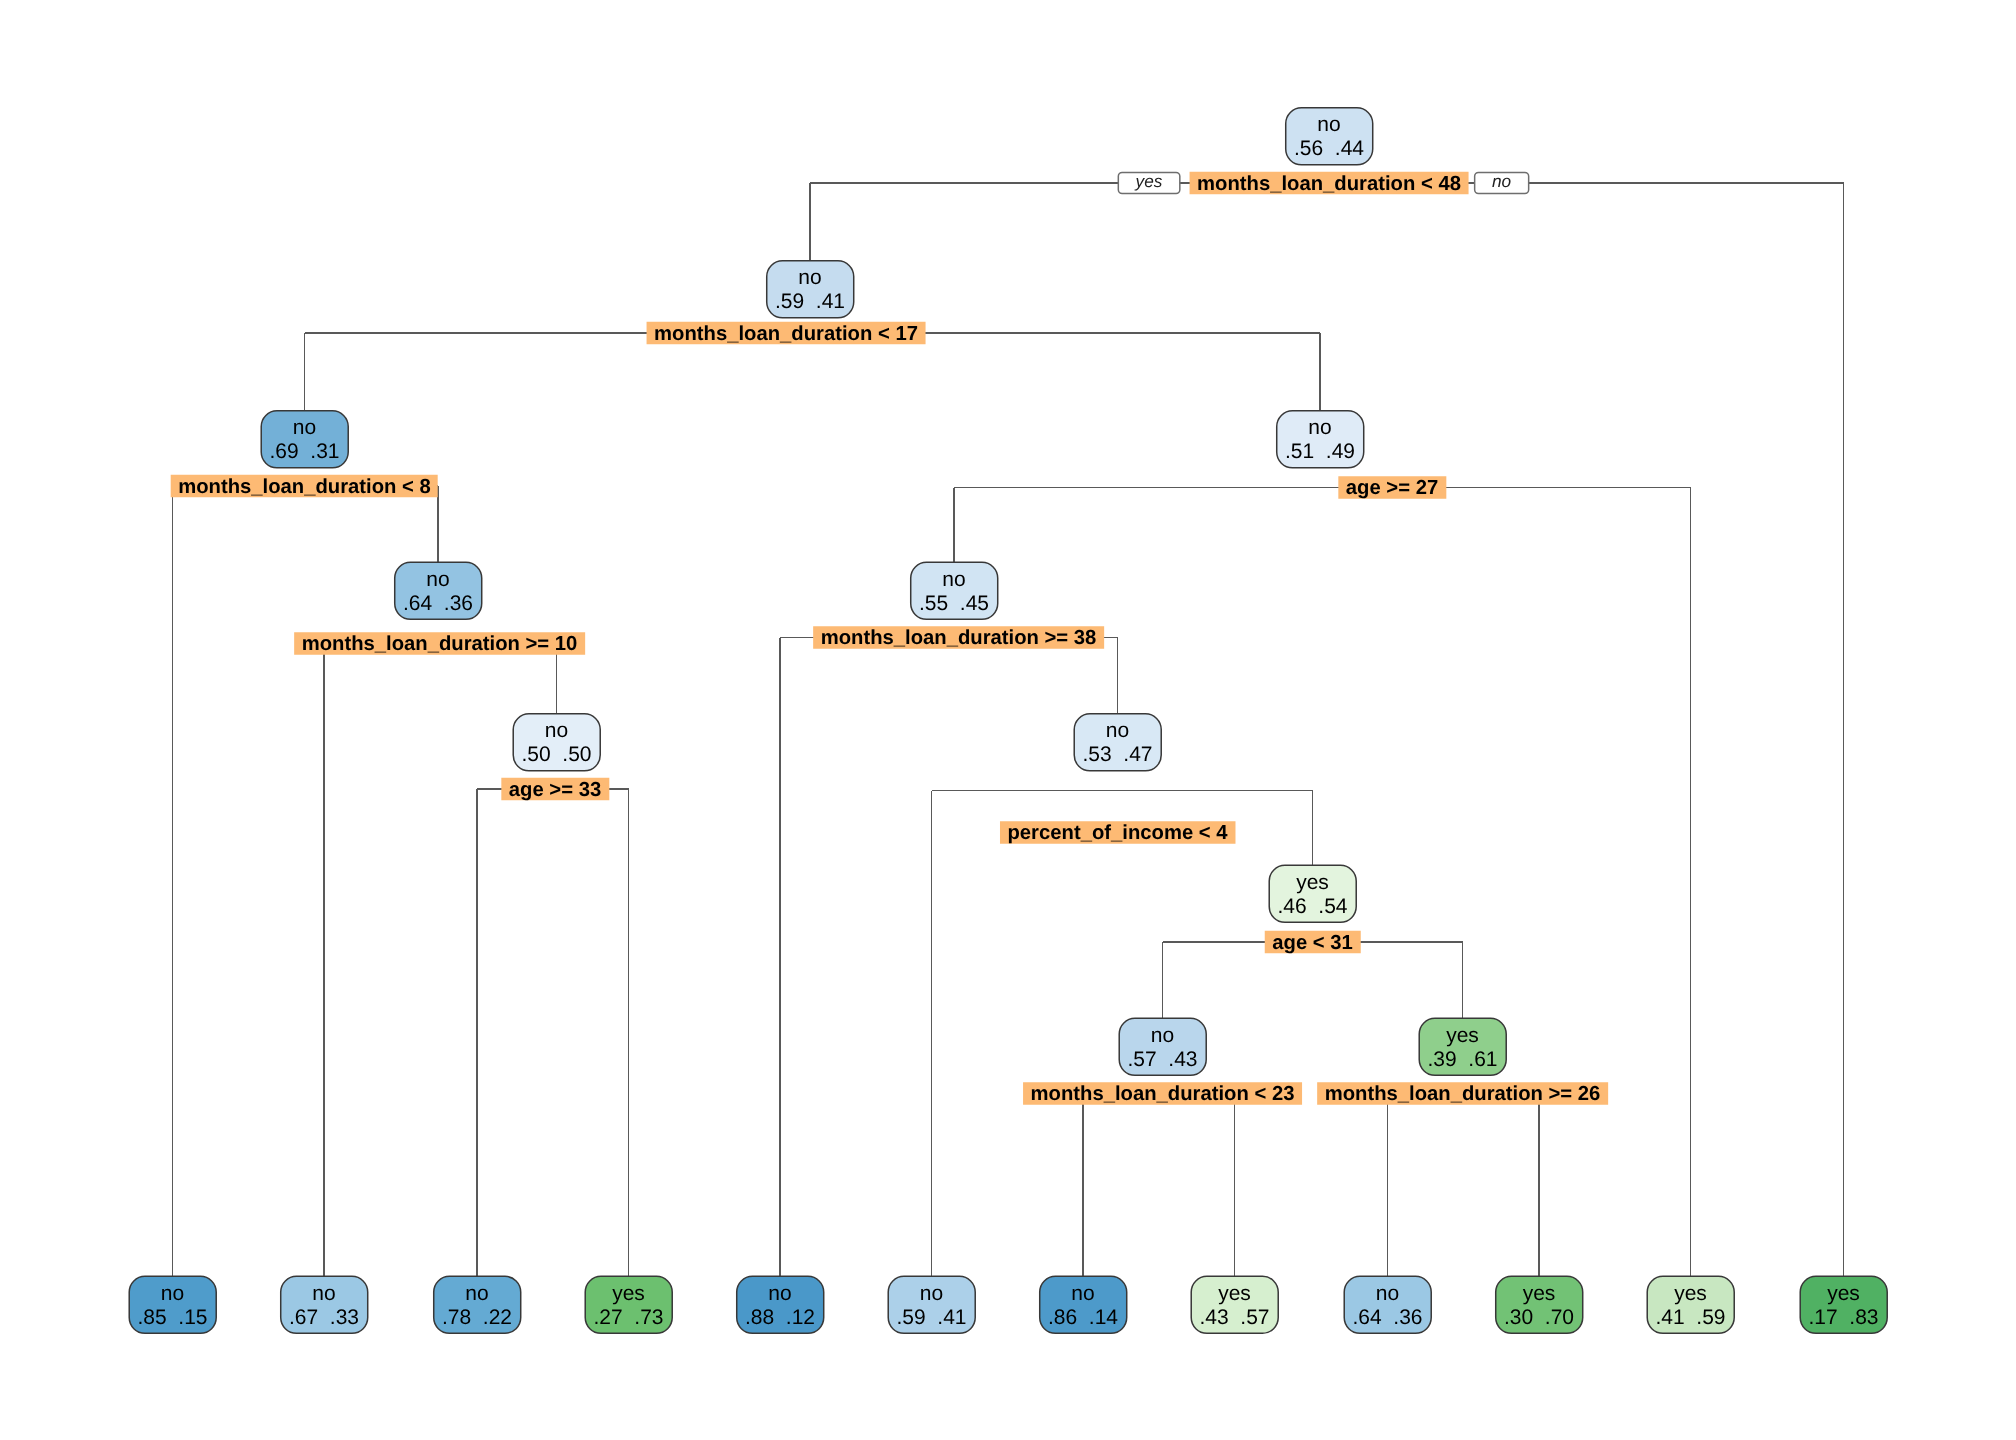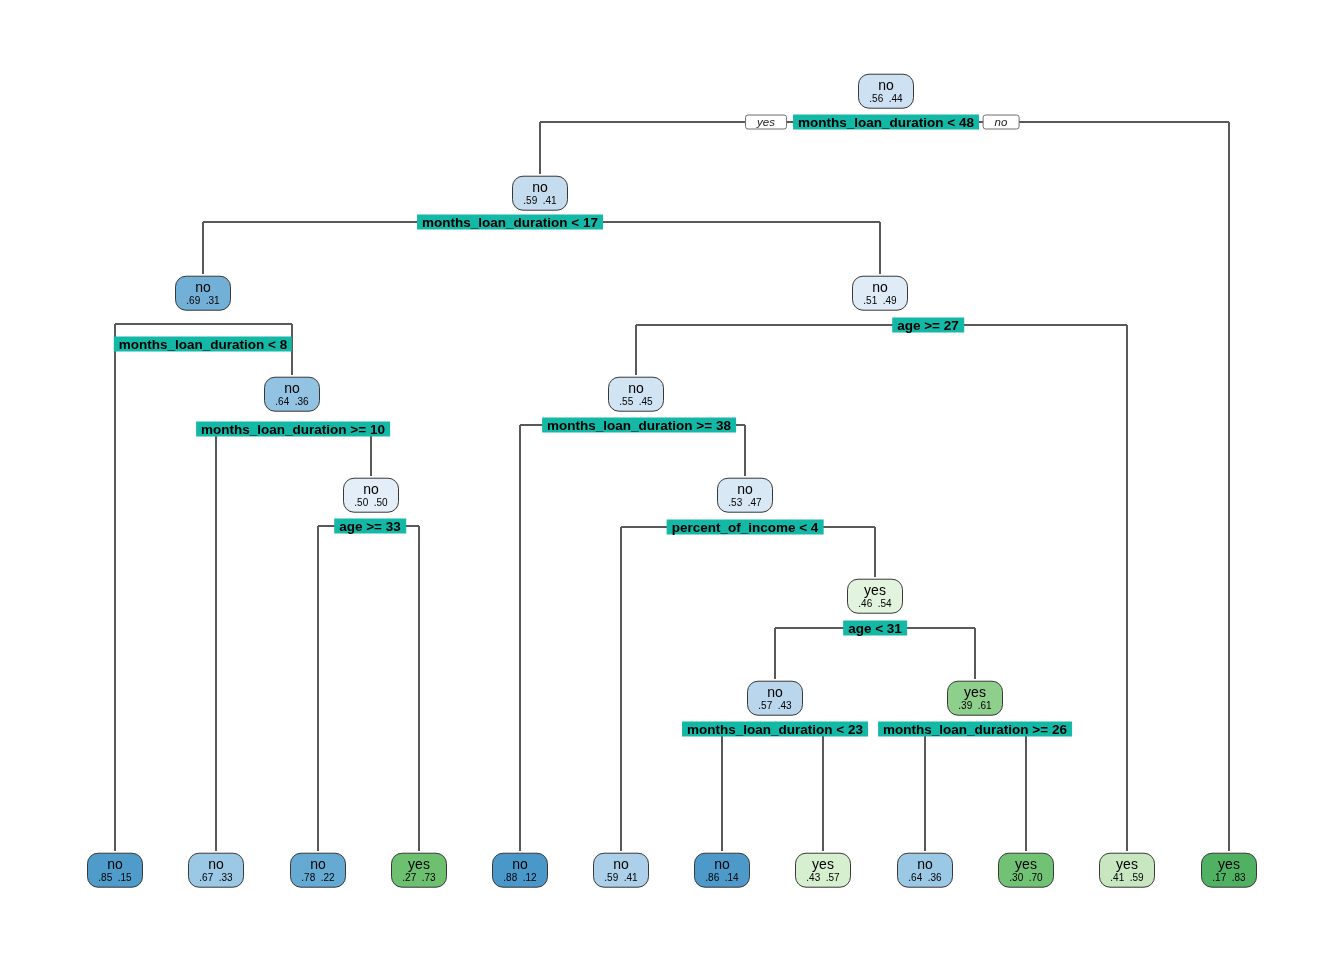--- a/index.html
+++ b/index.html
@@ -18,25 +18,25 @@
     box-sizing:border-box;
     border:1.4px solid #383838;
     border-radius:11px;
     padding:2px 5px 3px 5px;
     text-align:center;
     color:#000;
     background:#dde9f5;
     line-height:1.15;
   }
   .node .nl{font-size:14px;}
-  .node .np{font-size:10px;white-space:pre;}
+  .node .np{font-size:14px;white-space:pre;}
   .split{
     position:absolute;
     transform:translate(-50%,-50%);
-    background:#14b8a6;
+    background:#fdba74;
     padding:0 5px;
     font-size:13.5px;
     font-weight:bold;
     color:#000;
     white-space:nowrap;
   }
   .chip{
     position:absolute;
     transform:translate(-50%,-50%);
     background:#ffffff;
@@ -54,27 +54,27 @@
 
 <div id="canvas">
 
   <svg id="edges" width="1344" height="960" viewBox="0 0 1344 960">
     <path fill="none" stroke="#595959" stroke-width="1.2" shape-rendering="crispEdges" d="M540 122H1229 M203 222H880 M115 324H292 M216 425H371 M318 526H419 M636 325H1127 M520 425H745 M621 527H875 M775 628H975 M722 729H823 M925 729H1026
          M540 122V174 M1229 122V851 M203 222V274 M880 222V274 M115 324V851 M292 324V375 M216 425V851 M371 425V476 M318 526V851 M419 526V851
          M636 325V375 M1127 325V851 M520 425V851 M745 425V476 M621 527V851 M875 527V577 M775 628V679 M975 628V679 M722 729V851 M823 729V851 M925 729V851 M1026 729V851"></path>
   </svg>
 
   <div class="split" style="left:886px;top:122px">months_loan_duration &lt; 48</div>
-  <div class="split" style="left:510px;top:222px">months_loan_duration &lt; 17</div>
-  <div class="split" style="left:203px;top:344px">months_loan_duration &lt; 8</div>
+  <div class="split" style="left:524px;top:222px">months_loan_duration &lt; 17</div>
+  <div class="split" style="left:203px;top:324px">months_loan_duration &lt; 8</div>
   <div class="split" style="left:293px;top:429px">months_loan_duration &gt;= 10</div>
   <div class="split" style="left:370px;top:526px">age &gt;= 33</div>
   <div class="split" style="left:928px;top:325px">age &gt;= 27</div>
   <div class="split" style="left:639px;top:425px">months_loan_duration &gt;= 38</div>
-  <div class="split" style="left:745px;top:527px">percent_of_income &lt; 4</div>
+  <div class="split" style="left:745px;top:555px">percent_of_income &lt; 4</div>
   <div class="split" style="left:875px;top:628px">age &lt; 31</div>
   <div class="split" style="left:775px;top:729px">months_loan_duration &lt; 23</div>
   <div class="split" style="left:975px;top:729px">months_loan_duration &gt;= 26</div>
 
   <div class="chip" style="left:766px;top:122px">yes</div>
   <div class="chip" style="left:1001px;top:122px">no</div>
 
   <div class="node" style="left: 886px; top: 91px; background-color: rgb(205, 225, 242);">
     <div class="nl">no</div>
     <div class="np">.56  .44</div>

